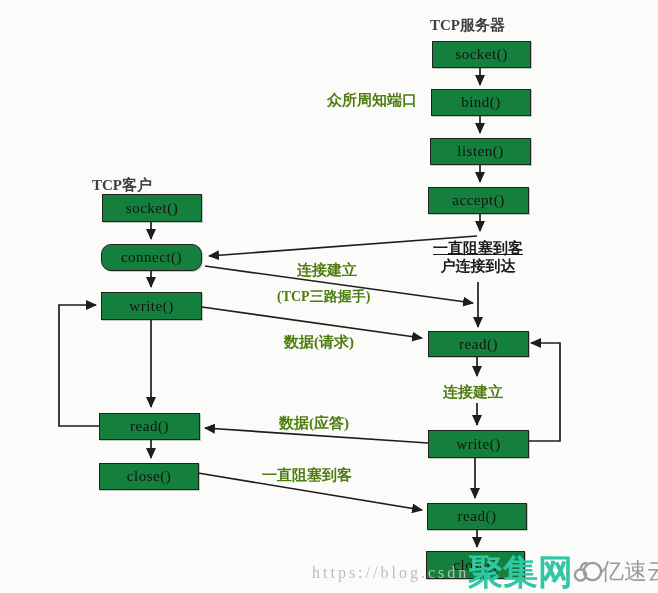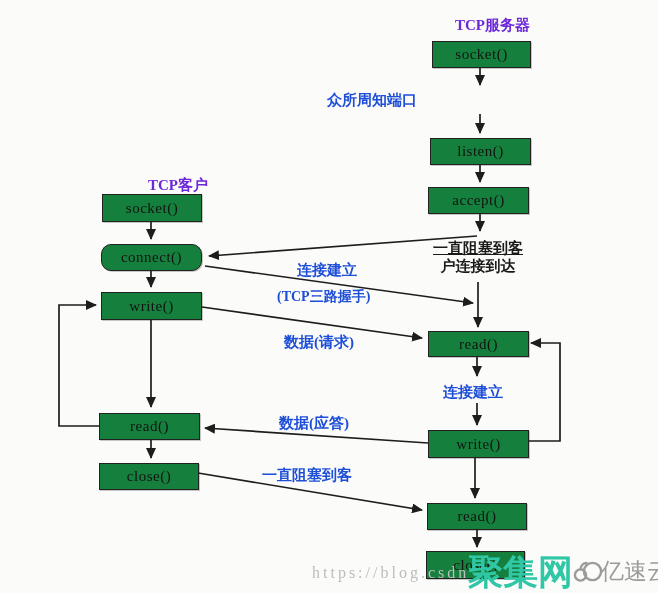--- a/index.html
+++ b/index.html
@@ -10,25 +10,25 @@
   }
   .wires{position:absolute;left:0;top:0;z-index:1;}
   .box{
     position:absolute;z-index:2;
     border:1.7px solid #21211f;background:#15803d;
     display:flex;align-items:center;justify-content:center;
     font-size:15px;letter-spacing:.5px;color:#131311;
     box-shadow:1px 1px 0 rgba(40,40,40,.25);
   }
   .flow-title{
-    position:absolute;z-index:2;font-weight:700;font-size:15px;color:#6d28d9;
-    text-align:right;white-space:nowrap;
+    position:absolute;z-index:2;font-weight:700;font-size:15px;color:#404040;
+    text-align:left;white-space:nowrap;
   }
   .lbl{
-    position:absolute;z-index:2;font-weight:700;font-size:15px;color:#1d4ed8;
+    position:absolute;z-index:2;font-weight:700;font-size:15px;color:#4d7c0f;
     white-space:nowrap;
   }
   .lbl.small{font-size:14px;}
   .block-note{position:absolute;z-index:2;width:100px;text-align:center;
     font-weight:700;font-size:15px;color:#1a1a18;white-space:nowrap;}
   .wm-url{
     position:absolute;z-index:3;font-family:Liberation Serif, serif;
     font-size:16px;letter-spacing:3px;color:#bdbdbd;white-space:nowrap;
   }
   .wm-brand{
@@ -76,28 +76,29 @@
       <line x1="477" y1="236" x2="209" y2="256" marker-end="url(#ah)"></line>
       <line x1="205" y1="266" x2="473" y2="303" marker-end="url(#ah)"></line>
       <line x1="202" y1="307" x2="422" y2="338" marker-end="url(#ah)"></line>
       <line x1="428" y1="443" x2="205" y2="428" marker-end="url(#ah)"></line>
       <line x1="198" y1="473" x2="422" y2="510" marker-end="url(#ah)"></line>
     </g>
   </svg>
 
   <div class="flow-title" style="left:430px;top:16px;width:100px;">TCP服务器</div>
   <div class="box" style="left:432px;top:41px;width:97px;height:25px;">socket()</div>
+  <div class="box" style="left:431px;top:89px;width:98px;height:25px;">bind()</div>
   <div class="box" style="left:428px;top:187px;width:99px;height:25px;">accept()</div>
   <div class="box" style="left:430px;top:138px;width:99px;height:25px;">listen()</div>
   <div class="box" style="left:428px;top:331px;width:99px;height:24px;">read()</div>
   <div class="box" style="left:428px;top:430px;width:99px;height:26px;">write()</div>
   <div class="box" style="left:427px;top:503px;width:98px;height:25px;">read()</div>
   <div class="box" style="left:426px;top:551px;width:97px;height:26px;">close()</div>
 
-  <div class="flow-title" style="left:108px;top:176px;width:100px;">TCP客户</div>
+  <div class="flow-title" style="left:92px;top:176px;width:100px;">TCP客户</div>
   <div class="box" style="left:102px;top:194px;width:98px;height:26px;">socket()</div>
   <div class="box" style="left:101px;top:244px;width:99px;height:25px;border-radius:10px;">connect()</div>
   <div class="box" style="left:101px;top:292px;width:99px;height:26px;">write()</div>
   <div class="box" style="left:99px;top:413px;width:99px;height:25px;">read()</div>
   <div class="box" style="left:99px;top:463px;width:98px;height:25px;">close()</div>
 
   <div class="lbl" style="left:327px;top:91px;">众所周知端口</div>
   <div class="block-note" style="left:428px;top:239px;text-decoration:underline;">一直阻塞到客</div>
   <div class="block-note" style="left:428px;top:257px;">户连接到达</div>
   <div class="lbl" style="left:297px;top:261px;">连接建立</div>

